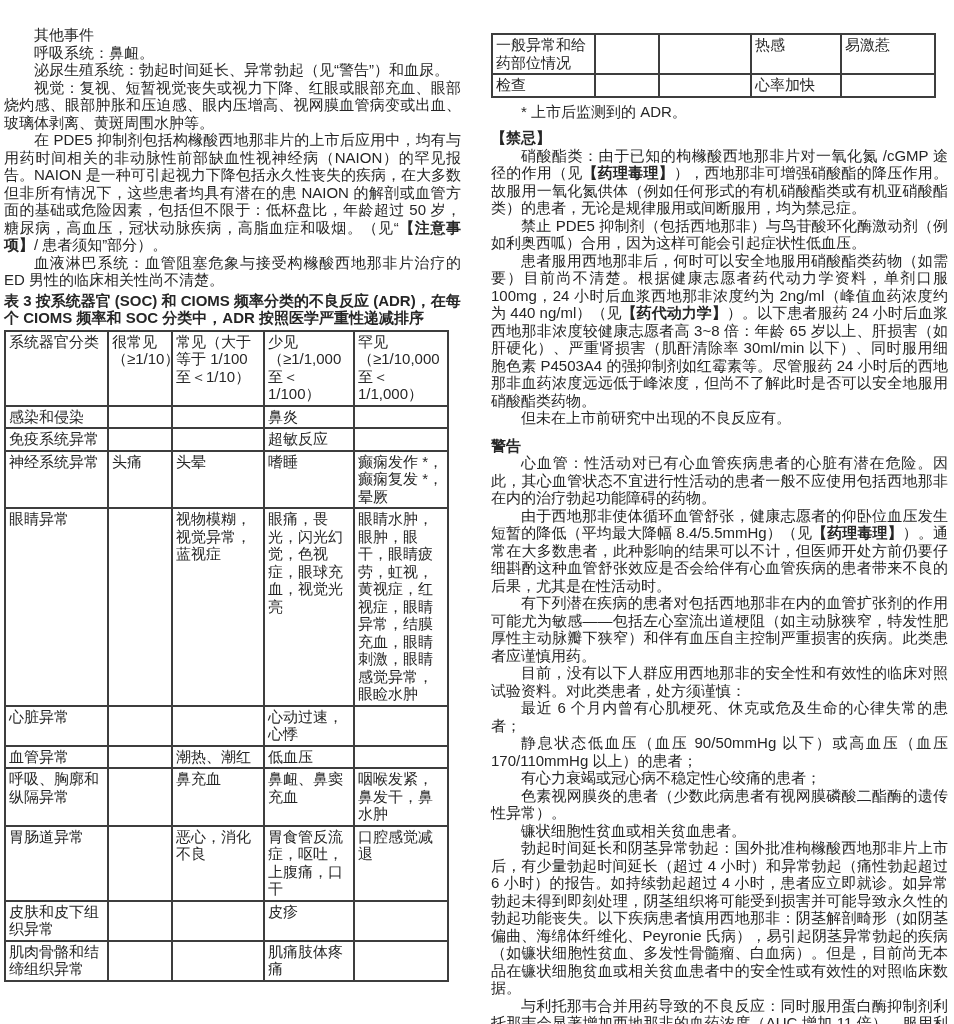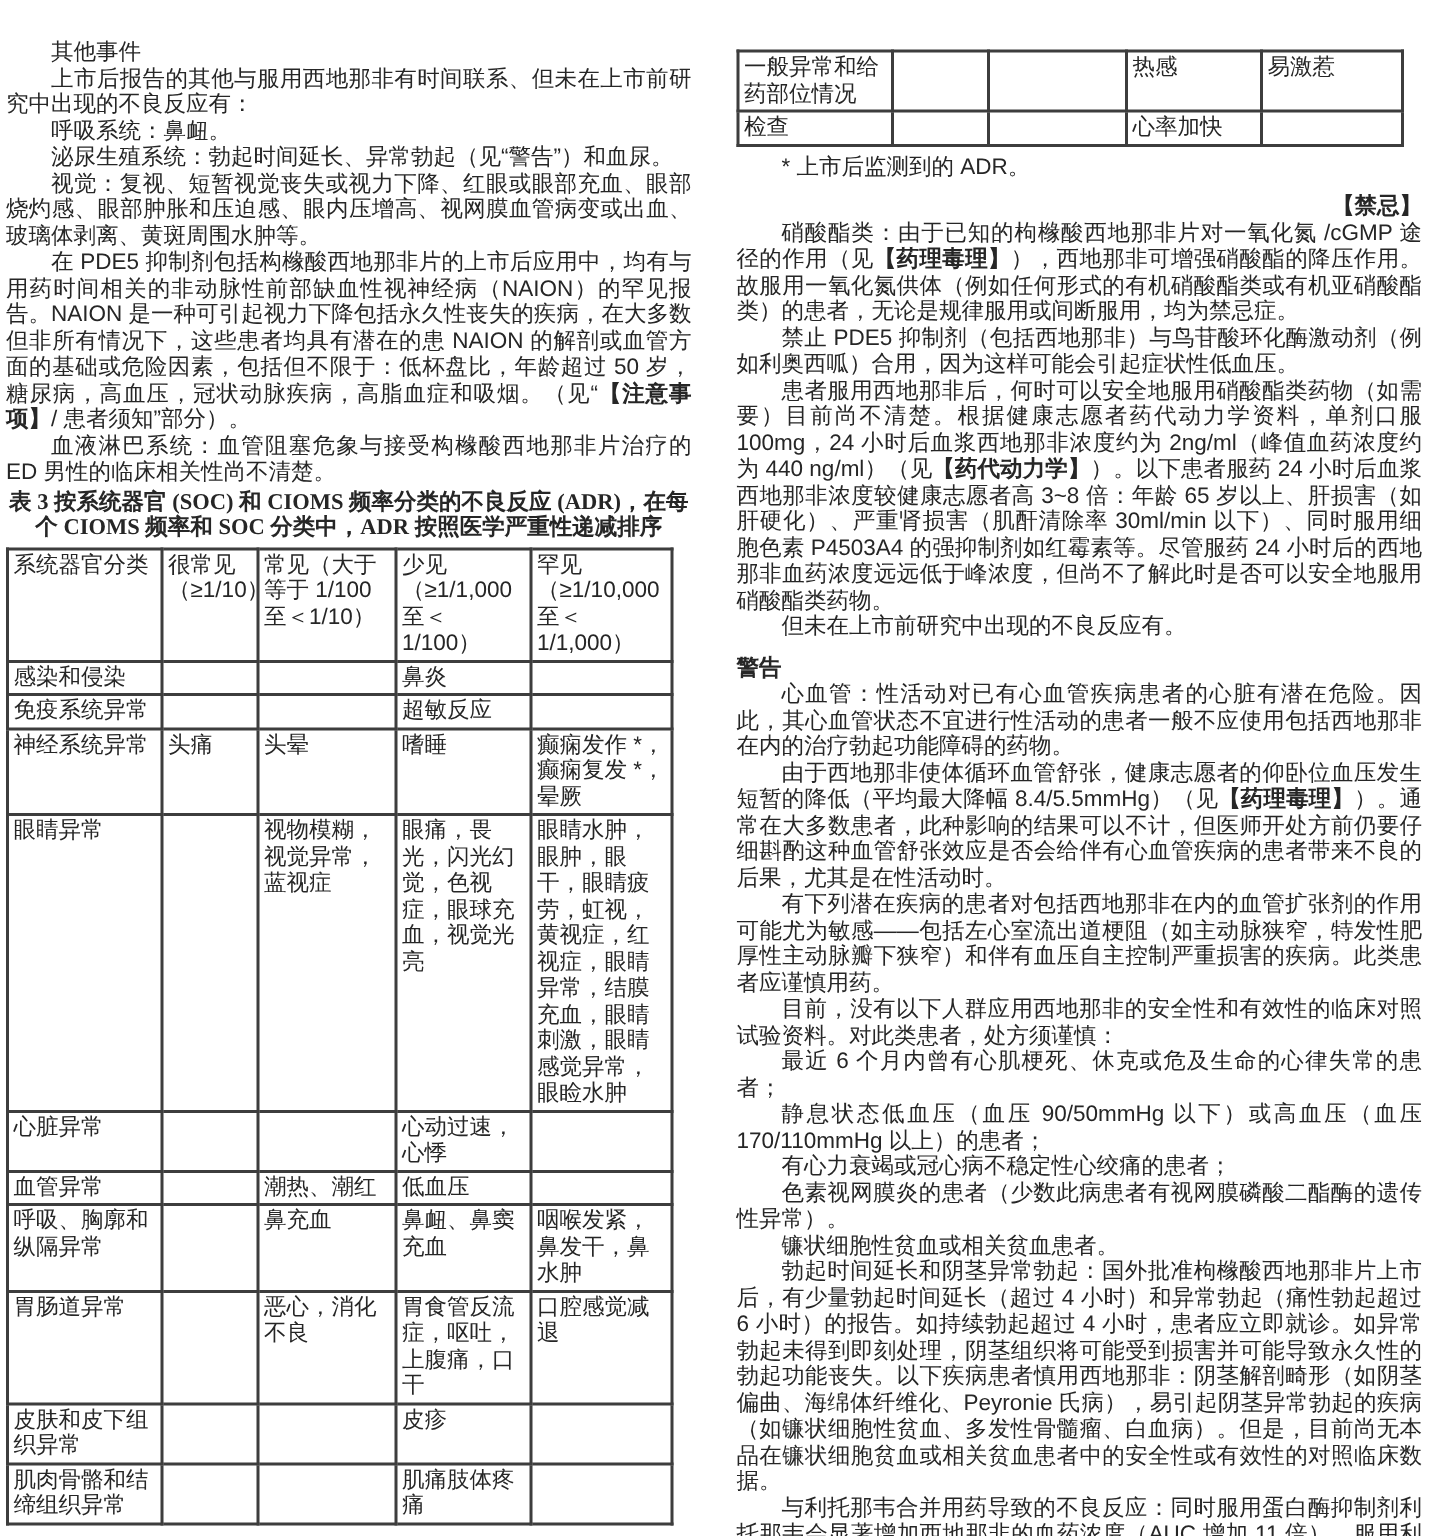--- a/index.html
+++ b/index.html
@@ -7,24 +7,24 @@
     width:954px;height:1024px;
     color:#262626;
     font-family:"Liberation Sans",sans-serif;
     font-size:15px;line-height:17.5px;
     overflow:hidden;
   }
   .page{display:flex;gap:30px;padding:26px 6px 0 4px;box-sizing:border-box;width:954px;}
   .col{width:459px;box-sizing:border-box;}
   p{margin:0;text-indent:2em;text-align:justify;}
   .heading{font-weight:bold;text-indent:0;text-align:left;margin-top:10px;}
-  .gap-top{margin-top:9px;text-align:right;}
+  .gap-top{margin-top:9px;}
   .table-title{
-    font-weight:bold;text-align:center;text-indent:0;
-    line-height:17px;margin-top:3px;font-family:Liberation Serif, serif;
+    font-weight:bold;text-indent:0;
+    line-height:17px;margin-top:3px;
   }
   table{
     border-collapse:collapse;table-layout:fixed;width:431px;
     margin-top:4px;
   }
   th,td{
     border:2px solid #3d3d3d;
     vertical-align:top;text-align:left;
     font-weight:normal;
     padding:1px 3px 2px 3px;
@@ -36,21 +36,20 @@
   .footnote{margin-top:5px;}
   b{font-weight:bold;}
 </style>
 </head>
 <body>
 
 <div class="page">
 
   <div class="col">
     <p>其他事件</p>
-    <p>上市后报告的其他与服用西地那非有时间联系、但未在上市前研究中出现的不良反应有：</p>
     <p>呼吸系统：鼻衄。</p>
     <p>泌尿生殖系统：勃起时间延长、异常勃起（见“警告”）和血尿。</p>
     <p>视觉：复视、短暂视觉丧失或视力下降、红眼或眼部充血、眼部烧灼感、眼部肿胀和压迫感、眼内压增高、视网膜血管病变或出血、玻璃体剥离、黄斑周围水肿等。</p>
     <p>在 PDE5 抑制剂包括构橼酸西地那非片的上市后应用中，均有与用药时间相关的非动脉性前部缺血性视神经病（NAION）的罕见报告。NAION 是一种可引起视力下降包括永久性丧失的疾病，在大多数但非所有情况下，这些患者均具有潜在的患 NAION 的解剖或血管方面的基础或危险因素，包括但不限于：低杯盘比，年龄超过 50 岁，糖尿病，高血压，冠状动脉疾病，高脂血症和吸烟。（见“<b>【注意事项】</b>/ 患者须知”部分）。</p>
     <p>血液淋巴系统：血管阻塞危象与接受构橼酸西地那非片治疗的 ED 男性的临床相关性尚不清楚。</p>
 
     <div class="table-title">表 3 按系统器官 (SOC) 和 CIOMS 频率分类的不良反应 (ADR)，在每个 CIOMS 频率和 SOC 分类中，ADR 按照医学严重性递减排序</div>
 
     <table>
       <colgroup>

